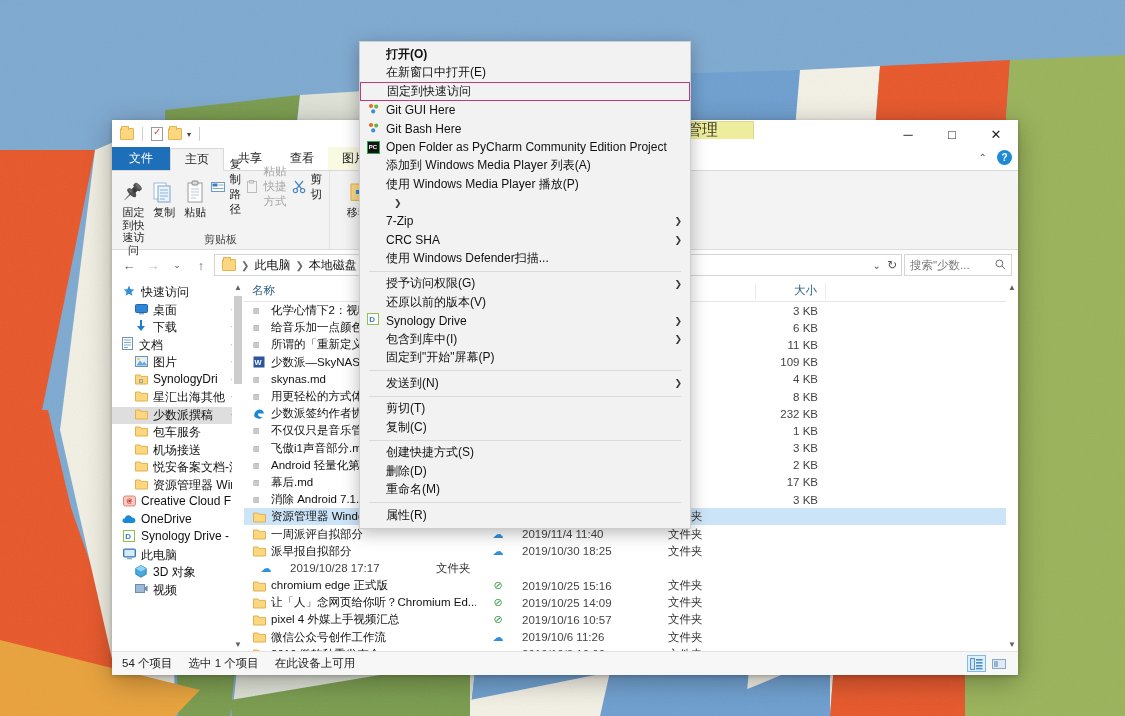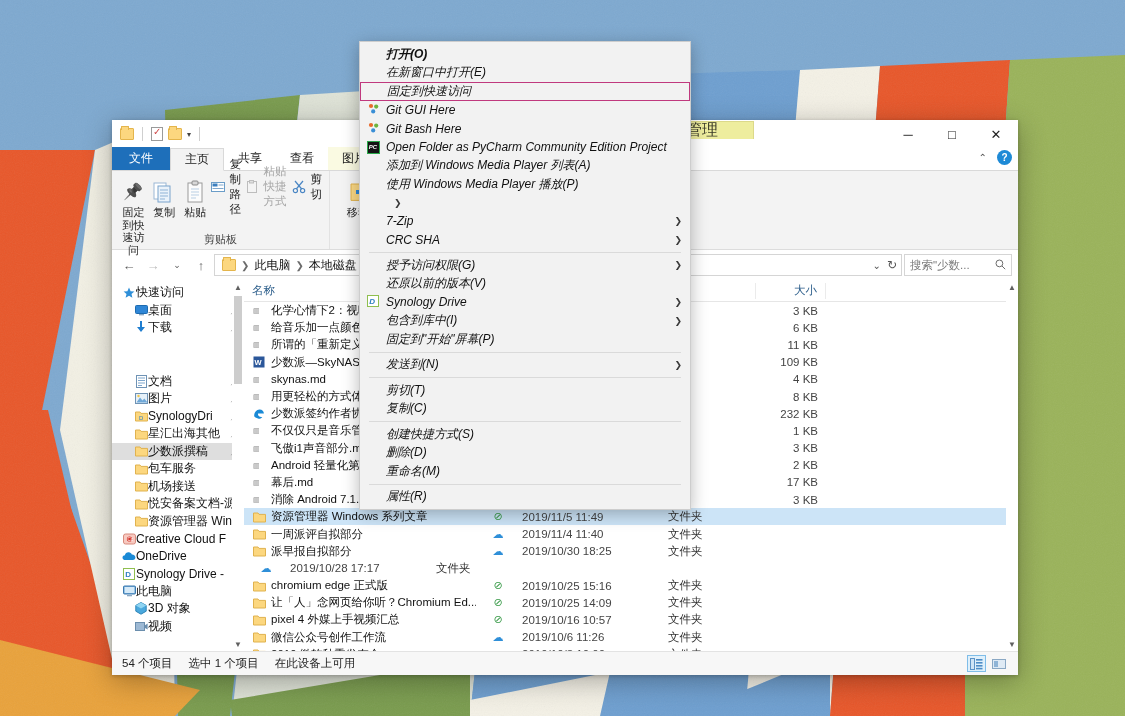--- a/index.html
+++ b/index.html
@@ -131,21 +131,21 @@
 
   
   .mainarea{ flex:1; display:flex; min-height:0; background:#fff; position:relative; }
 
   
   .navpane{
     width:132px; flex:none; background:#fff; overflow:hidden; position:relative;
     font-size:12px; padding-top:4px;
   }
   .navitem{
-    height:17.5px; display:flex; align-items:center; padding-right:4px;
+    height:17.5px; display:flex; gap:5px; padding-right:4px;
     white-space:nowrap; color:#111; position:relative;
   }
   .navitem.sel{ background:#dedede; }
   .navitem .txt{ overflow:hidden; text-overflow:clip; }
   .navitem .pinsm{ margin-left:auto; color:#8e8e8e; font-size:9px; transform:rotate(45deg); flex:none;}
   .nico{ width:14px; height:14px; flex:none; display:flex; align-items:center; justify-content:center; font-size:11px;}
   .navscroll{
     position:absolute; right:0; top:0; width:12px; height:100%; background:#fff;
   }
   .navscroll .up,.navscroll .down{
@@ -199,21 +199,21 @@
   }
   .statusbar .views{ margin-left:auto; display:flex; gap:3px; align-items:center;}
   .vbtn{ width:19px;height:17px; display:flex; align-items:center; justify-content:center; }
   .vbtn.on{ border:1px solid #7fbde8; background:#dff0fb; }
 
   
   #ctxmenu{
     position:absolute; left:359px; top:41px; width:332px;
     background:#f2f2f2; border:1px solid #cdcdcd;
     box-shadow: 0 4px 16px rgba(0,0,0,.28);
-    padding:3px 0; font-size:12px; color:#111; z-index:50;font-style:italic;
+    padding:3px 0; font-size:12px; color:#111; z-index:50;
   }
   .mi{
     height:18.5px; display:flex; align-items:center; padding:0 8px 0 0;
     position:relative; white-space:nowrap;
   }
   .mi .ic{ width:26px; flex:none; display:flex; align-items:center; justify-content:center; }
   .mi .lbl{ flex:1; overflow:hidden; }
   .mi .arr{ font-size:9px; color:#3a3a3a; padding-left:8px; }
   .mi.bold .lbl{ font-weight:bold; }
   .mi.hl{ border:1px solid #c0397e; height:19px; }
@@ -497,21 +497,21 @@
         </div>
         <div class="navitem" style="padding-left: 22px;">
           <span class="nico">
             <svg width="12" height="13" viewBox="0 0 12 13">
               <path d="M5,0 h2 v6 h3 l-4,5 -4,-5 h3z" fill="#1f7ed0"></path>
             </svg>
           </span>
           <span class="txt">下载</span>
           <span class="pinsm" style="font-size: 8px; filter: grayscale(1) brightness(0.8); transform: none;">📌</span>
         </div>
-        <div class="navitem" style="padding-left: 22px; margin-top: 36px;">
+        <div class="navitem" style="padding-left: 8px;">
           <span class="nico">
             <svg width="11" height="13" viewBox="0 0 11 13">
               <rect x="0.5" y="0.5" width="10" height="12" fill="#fff" stroke="#6f93b5"></rect>
               <g stroke="#7fa7cd">
                 <line x1="2" y1="3" x2="9" y2="3"></line>
                 <line x1="2" y1="5.5" x2="9" y2="5.5"></line>
                 <line x1="2" y1="8" x2="9" y2="8"></line>
                 <line x1="2" y1="10.5" x2="6" y2="10.5"></line>
               </g>
             </svg>
@@ -1057,20 +1057,26 @@
     <div class="mi">
       <span class="ic"></span>
       <span class="lbl">7-Zip</span>
       <span class="arr">❯</span>
     </div>
     <div class="mi">
       <span class="ic"></span>
       <span class="lbl">CRC SHA</span>
       <span class="arr">❯</span>
     </div>
+    <div class="mi">
+      <span class="ic">
+        <span class=""><span class="defico"></span></span>
+      </span>
+      <span class="lbl">使用 Windows Defender扫描...</span>
+    </div>
     <div class="msep"></div>
     <div class="mi">
       <span class="ic"></span>
       <span class="lbl">授予访问权限(G)</span>
       <span class="arr">❯</span>
     </div>
     <div class="mi">
       <span class="ic"></span>
       <span class="lbl">还原以前的版本(V)</span>
     </div>

